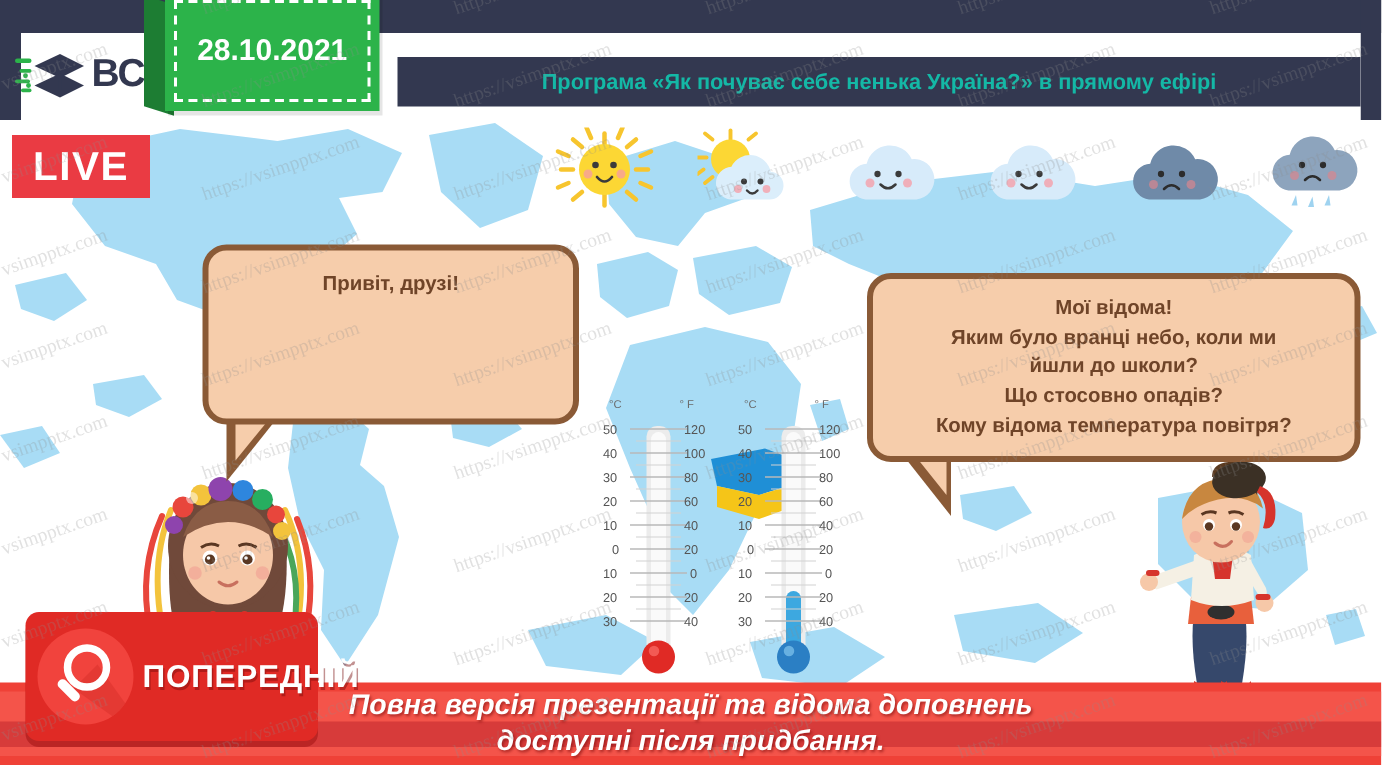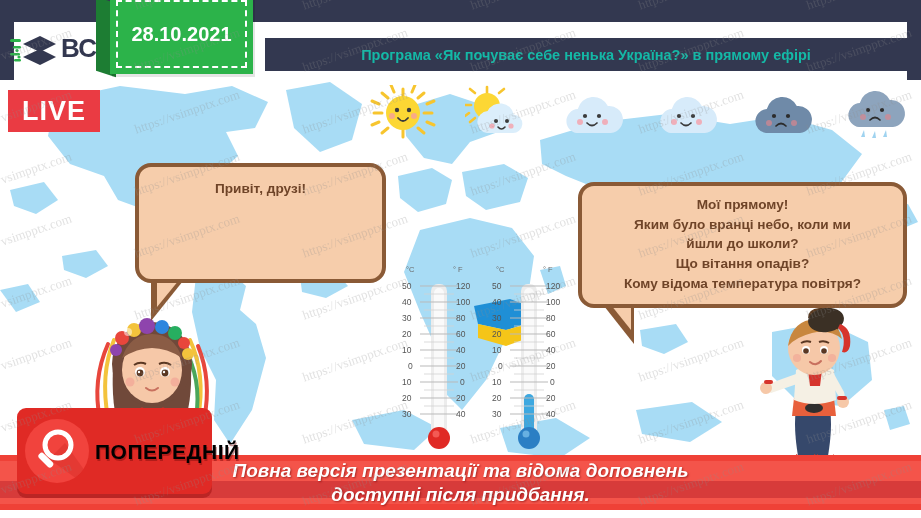--- a/index.html
+++ b/index.html
@@ -131,21 +131,21 @@
     background:#e02a25;border-radius:9px;z-index:8;
     display:flex;align-items:center;gap:6px;padding-left:8px;box-sizing:border-box;
     box-shadow:0 4px 0 rgba(150,12,12,0.45);
   }
   .preview-circle{
     width:64px;height:64px;border-radius:50%;background:#f1433d;flex:0 0 auto;
     position:relative;overflow:hidden;
   }
   .preview-lines{line-height:1.0;}
   .preview-lines div{
-    color:#000000;font-size:21px;font-weight:bold;letter-spacing:0.5px;
+    color:#ffffff;font-size:21px;font-weight:bold;letter-spacing:0.5px;
     text-shadow:1px 2px 0 rgba(120,10,10,0.45);
   }
   
   .bottom-banner{
     position:absolute;left:0;top:455px;width:921px;height:55px;
     background:#ef4137;z-index:7;
   }
   .bottom-banner .inner{
     position:absolute;left:0;top:6px;width:921px;height:43px;
     background:#f4544a;
@@ -513,24 +513,24 @@
 
   <div class="tail tail-left-o"></div>
   <div class="tail tail-left-i"></div>
   <div class="bubble bubble-left">
     <div class="txt">Привіт, друзі!</div>
   </div>
 
   <div class="tail tail-right-o"></div>
   <div class="tail tail-right-i"></div>
   <div class="bubble bubble-right">
-    <div class="txt">Мої прямому!</div>
+    <div class="txt">Мої відома!</div>
     <div class="txt">Яким було вранці небо, коли ми</div>
     <div class="txt">йшли до школи?</div>
-    <div class="txt">Що вітання опадів?</div>
+    <div class="txt">Що стосовно опадів?</div>
     <div class="txt">Кому відома температура повітря?</div>
   </div>
 
   <div class="navy-top"></div>
   <div class="navy-left"></div>
   <div class="navy-right"></div>
   <div class="white-panel"></div>
 
   <div class="logo">
     <svg class="logo-cap" viewBox="0 0 46 40">

